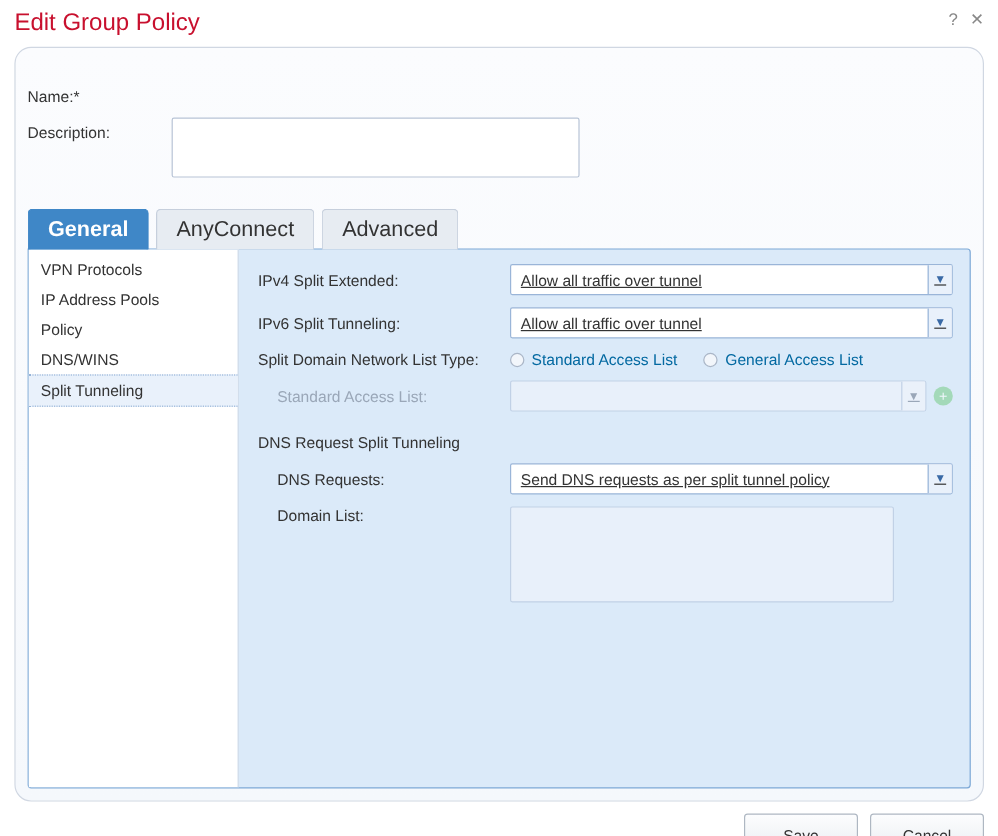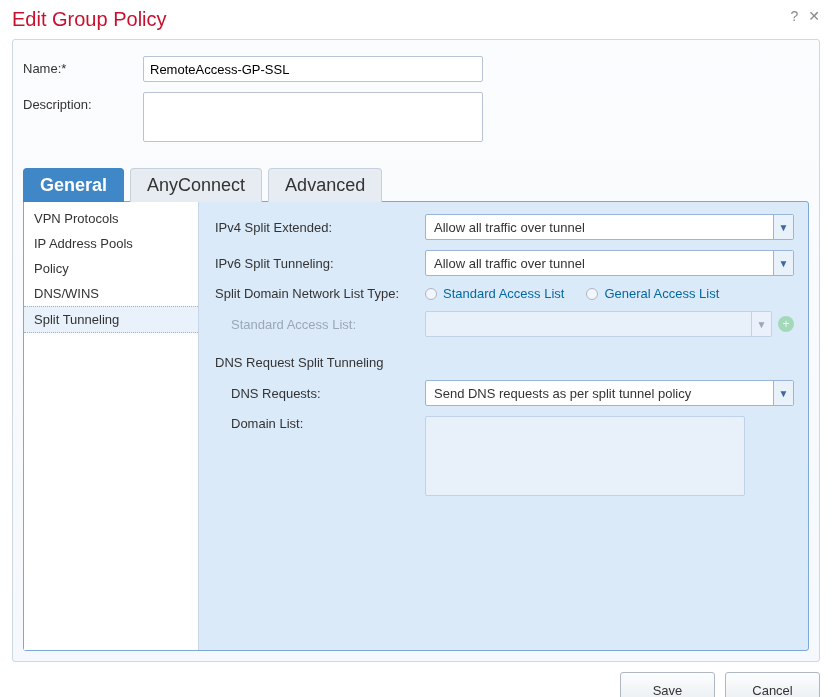--- a/index.html
+++ b/index.html
@@ -25,22 +25,22 @@
     font-size: 20px;
     margin: 0 0 8px 0;
     font-weight: 400;
   }
   .title-icons { display:flex; gap:10px; color:#888; }
   .title-icons span { cursor: pointer; font-size: 14px; }
 
   .outer-panel {
     border: 1px solid #d0d7e2;
     background: linear-gradient(#fbfcfe,#f5f8fc);
-    border-radius: 3px;
-    padding: 16px 10px 10px 10px;
+    border-radius: 14px;
+    padding: 28px 10px 10px 10px;
   }
 
   .form-row {
     display: flex;
     align-items: flex-start;
     margin-bottom: 10px;
   }
   .form-label {
     width: 120px;
     padding-top: 5px;
@@ -140,20 +140,21 @@
     flex: 1;
     height: 26px;
     border: 1px solid #9ab5d8;
     border-radius: 2px;
     background: #fff;
     display: flex;
     align-items: center;
     justify-content: space-between;
     padding: 0 0 0 8px;
     cursor: pointer;
+    text-decoration: underline;
   }
   .select.disabled { background:#e8f0fa; color:#9aa7b8; cursor:default; border-color:#c1d1e6;}
   .select .chev {
     width: 20px;
     height: 100%;
     border-left: 1px solid #9ab5d8;
     background: #e9f1fb;
     display:flex;align-items:center;justify-content:center;
     color:#3a6aa6;
     font-size:10px;
@@ -210,21 +211,20 @@
     <h1 class="title">Edit Group Policy</h1>
     <div class="title-icons">
       <span>?</span>
       <span>✕</span>
     </div>
   </div>
 
   <div class="outer-panel">
     <div class="form-row">
       <div class="form-label">Name:*</div>
-      <input class="text-input" type="text" value="RemoteAccess-GP-SSL" style="">
     </div>
     <div class="form-row">
       <div class="form-label">Description:</div>
       <textarea class="textarea" style=""></textarea>
     </div>
 
     <div class="tabs">
       <div class="tab active">General</div>
       <div class="tab">AnyConnect</div>
       <div class="tab">Advanced</div>

